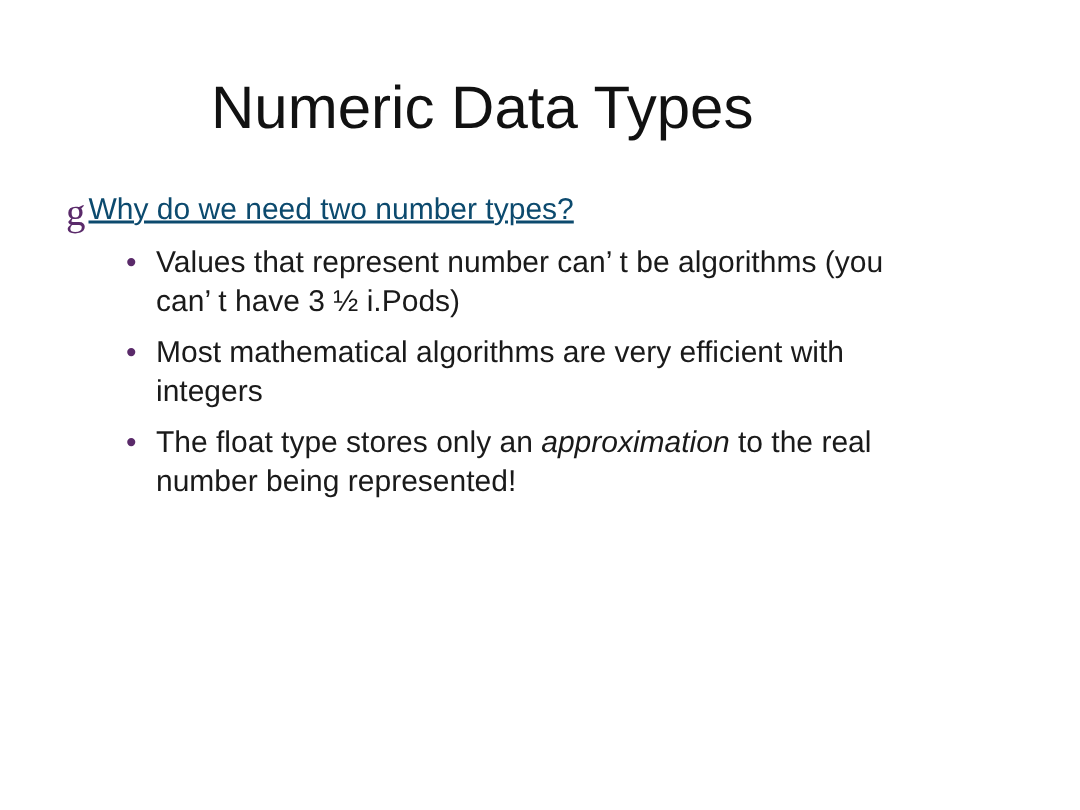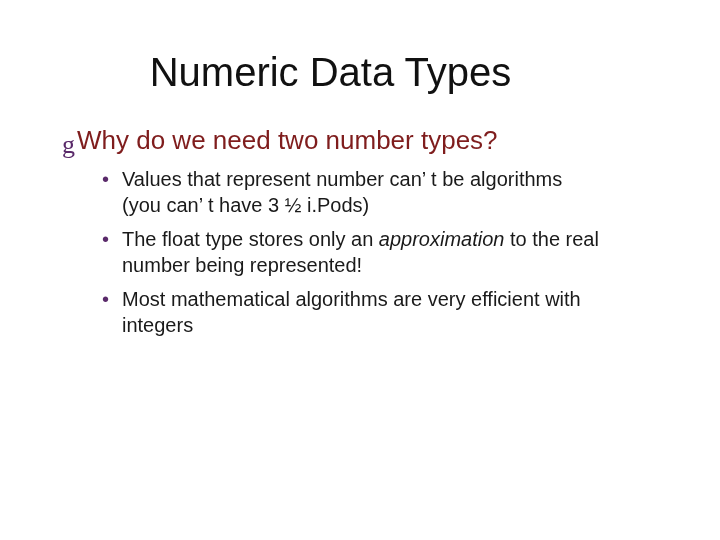--- a/index.html
+++ b/index.html
@@ -9,21 +9,21 @@
     height: 540px;
     background: #fff;
     font-family: Arial, Helvetica, sans-serif;
     color: #1a1a1a;
     overflow: hidden;
   }
   .slide {
     width: 659px;
     height: 540px;
     box-sizing: border-box;
-    padding: 40px 60px 40px 62px;
+    padding: 40px 60px 40px 44px;
     position: relative;
   }
   .title {
     font-size: 40px;
     color: #111;
     text-align: center;
     margin: 10px 0 30px 0;
     font-weight: normal;
   }
   .main-bullet {
@@ -35,22 +35,23 @@
   .swirl {
     font-family: "Segoe Script", "Brush Script MT", cursive;
     font-size: 26px;
     color: #5A2A6A; 
     margin-right: 2px;
     line-height: 1;
     position: relative;
     top: 4px;
   }
   .main-text {
-    font-size: 26px;
-    color: #7f1d1d;
+    font-size: 20px;
+    color: #0c4a6e;
+    text-decoration: underline;
   }
   .sub-list {
     list-style: none;
     margin: 6px 0 0 40px;
     padding: 0;
   }
   .sub-list li {
     position: relative;
     font-size: 20px;
     line-height: 1.3;
@@ -78,20 +79,20 @@
   <div class="main-bullet">
     <span class="swirl">g</span>
     <span class="main-text">Why do we need two number types?</span>
   </div>
 
   <ul class="sub-list">
     <li>
       <span>Values that represent number can</span><span>’ </span><span>t be algorithms (you can</span><span>’ </span><span>t have 3 ½ i.Pods)</span>
     </li>
     <li>
-      <span>The float type stores only an </span><span class="italic">approximation</span><span> to the real number being represented!</span>
+      <span>Most mathematical algorithms are very efficient with integers</span>
     </li>
     <li>
-      <span>Most mathematical algorithms are very efficient with integers</span>
+      <span>The float type stores only an </span><span class="italic">approximation</span><span> to the real number being represented!</span>
     </li>
   </ul>
 
 </div>
 
 </body></html>

